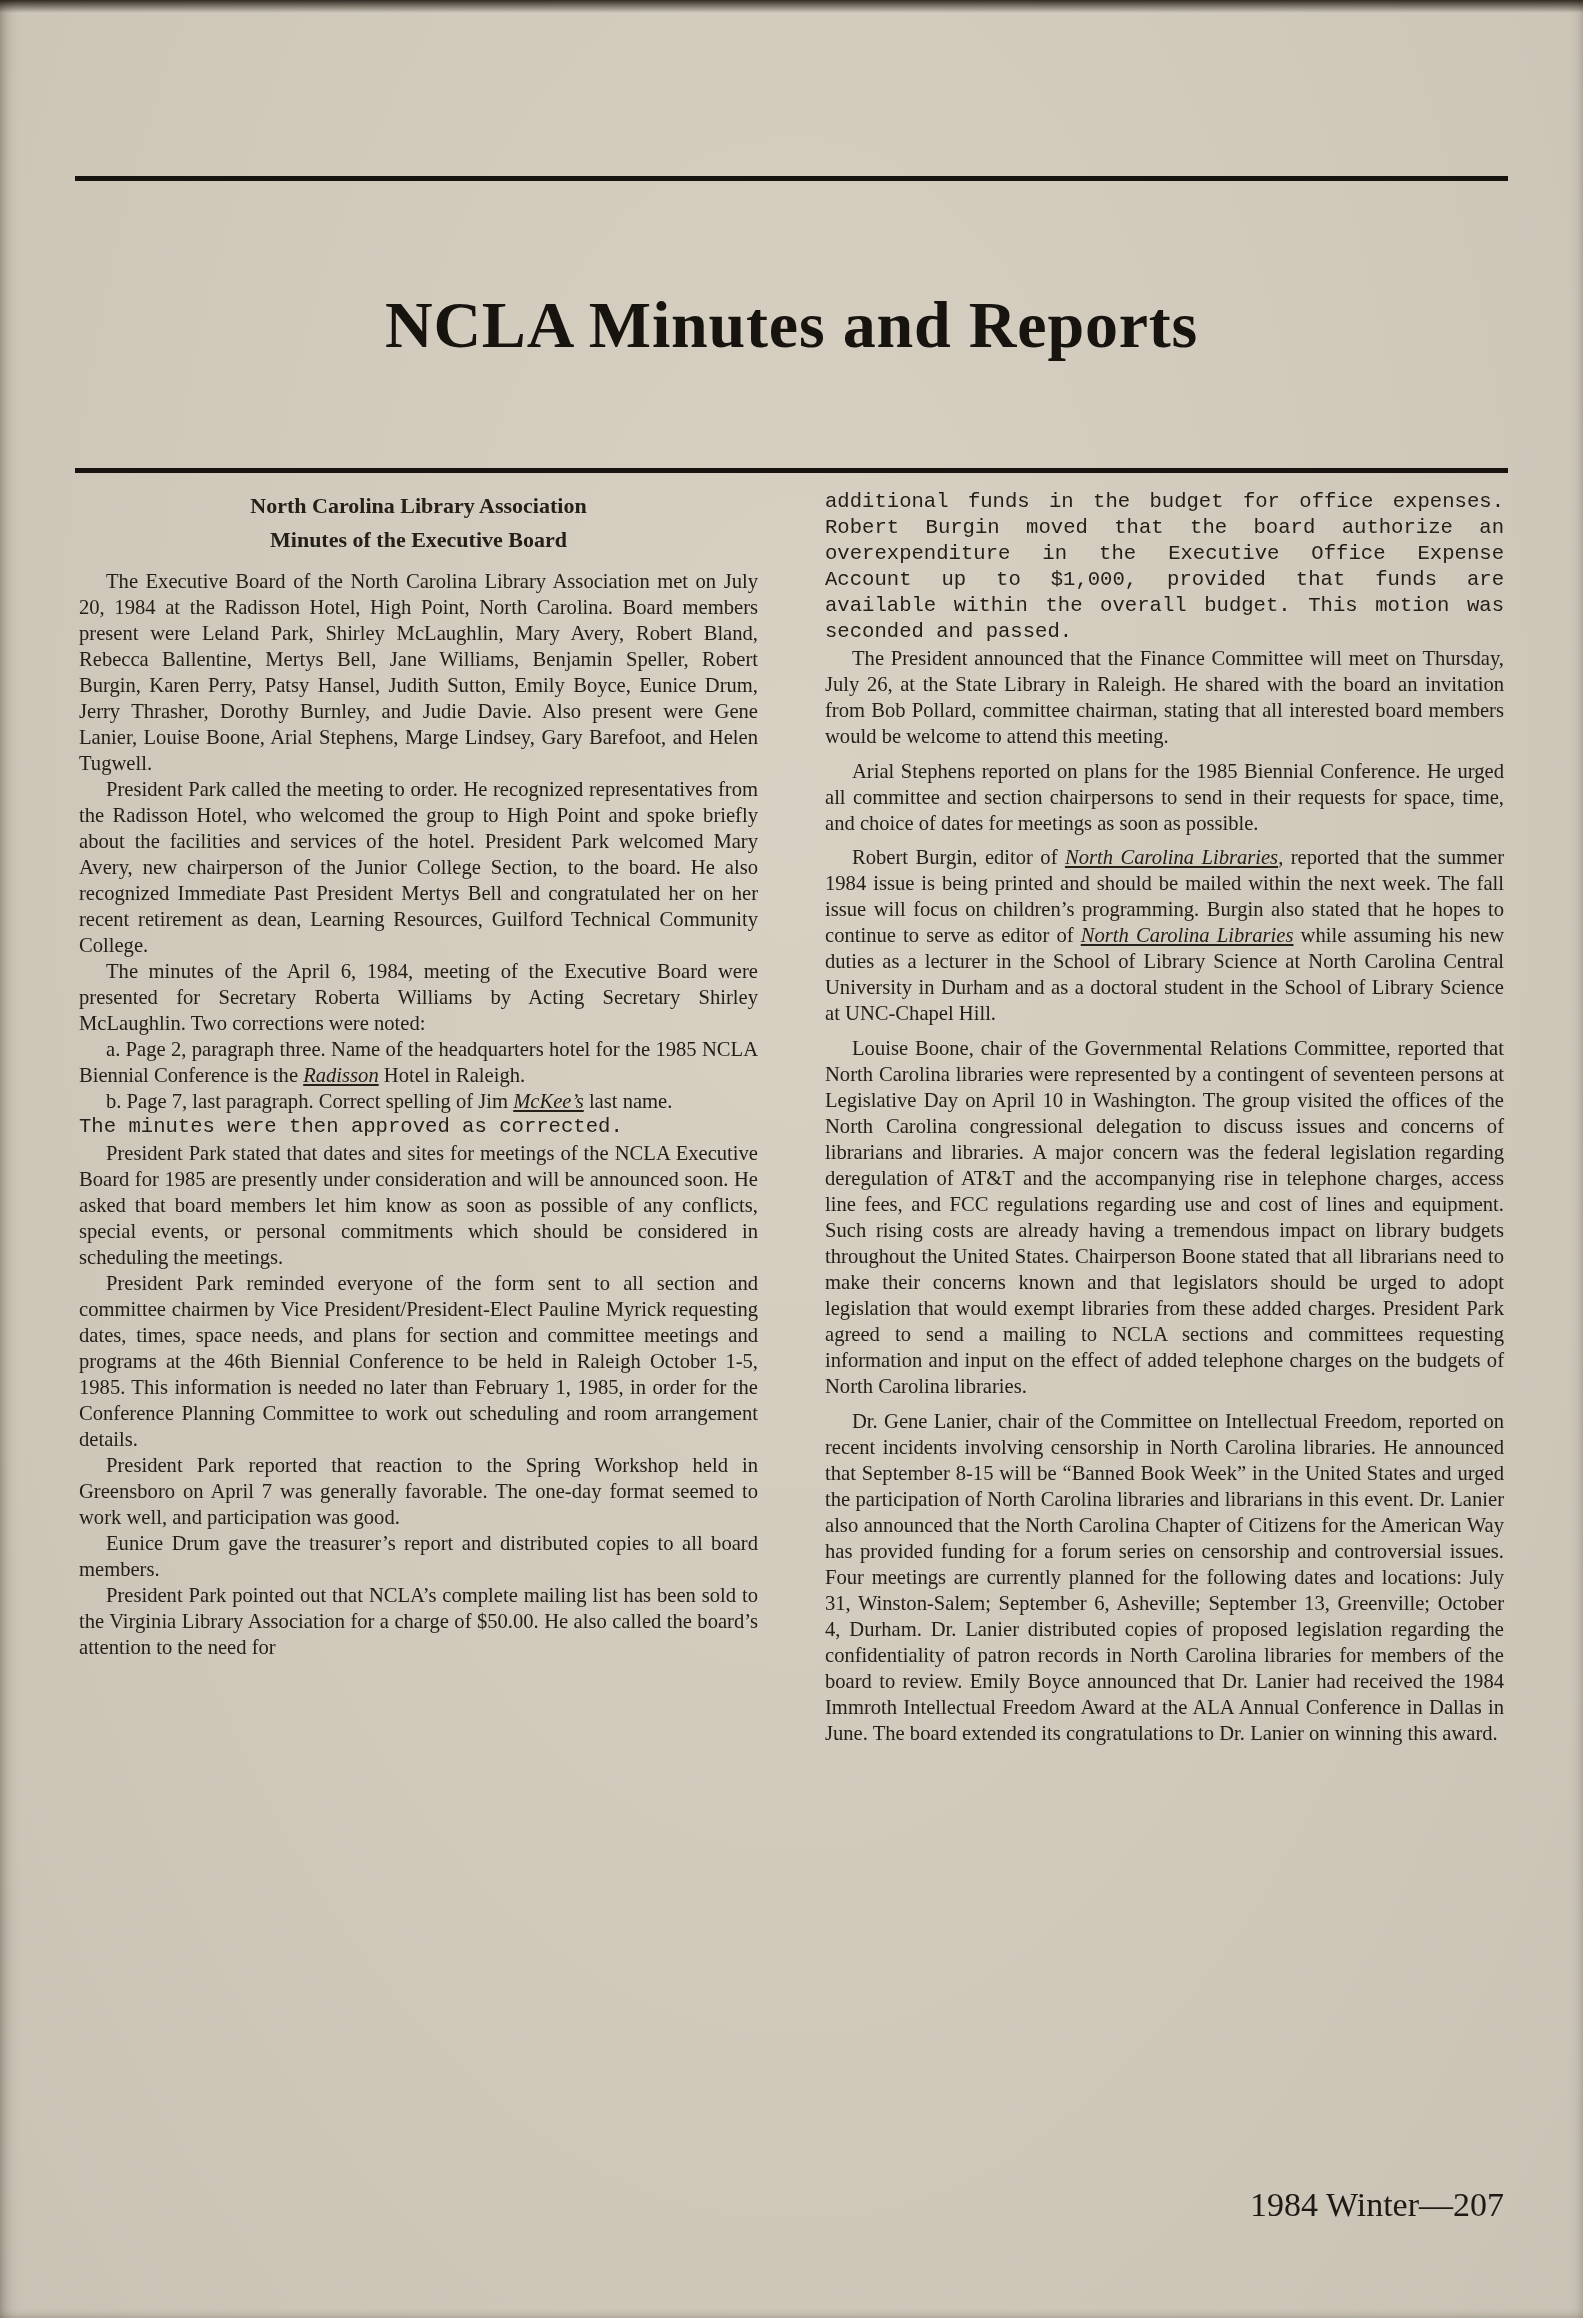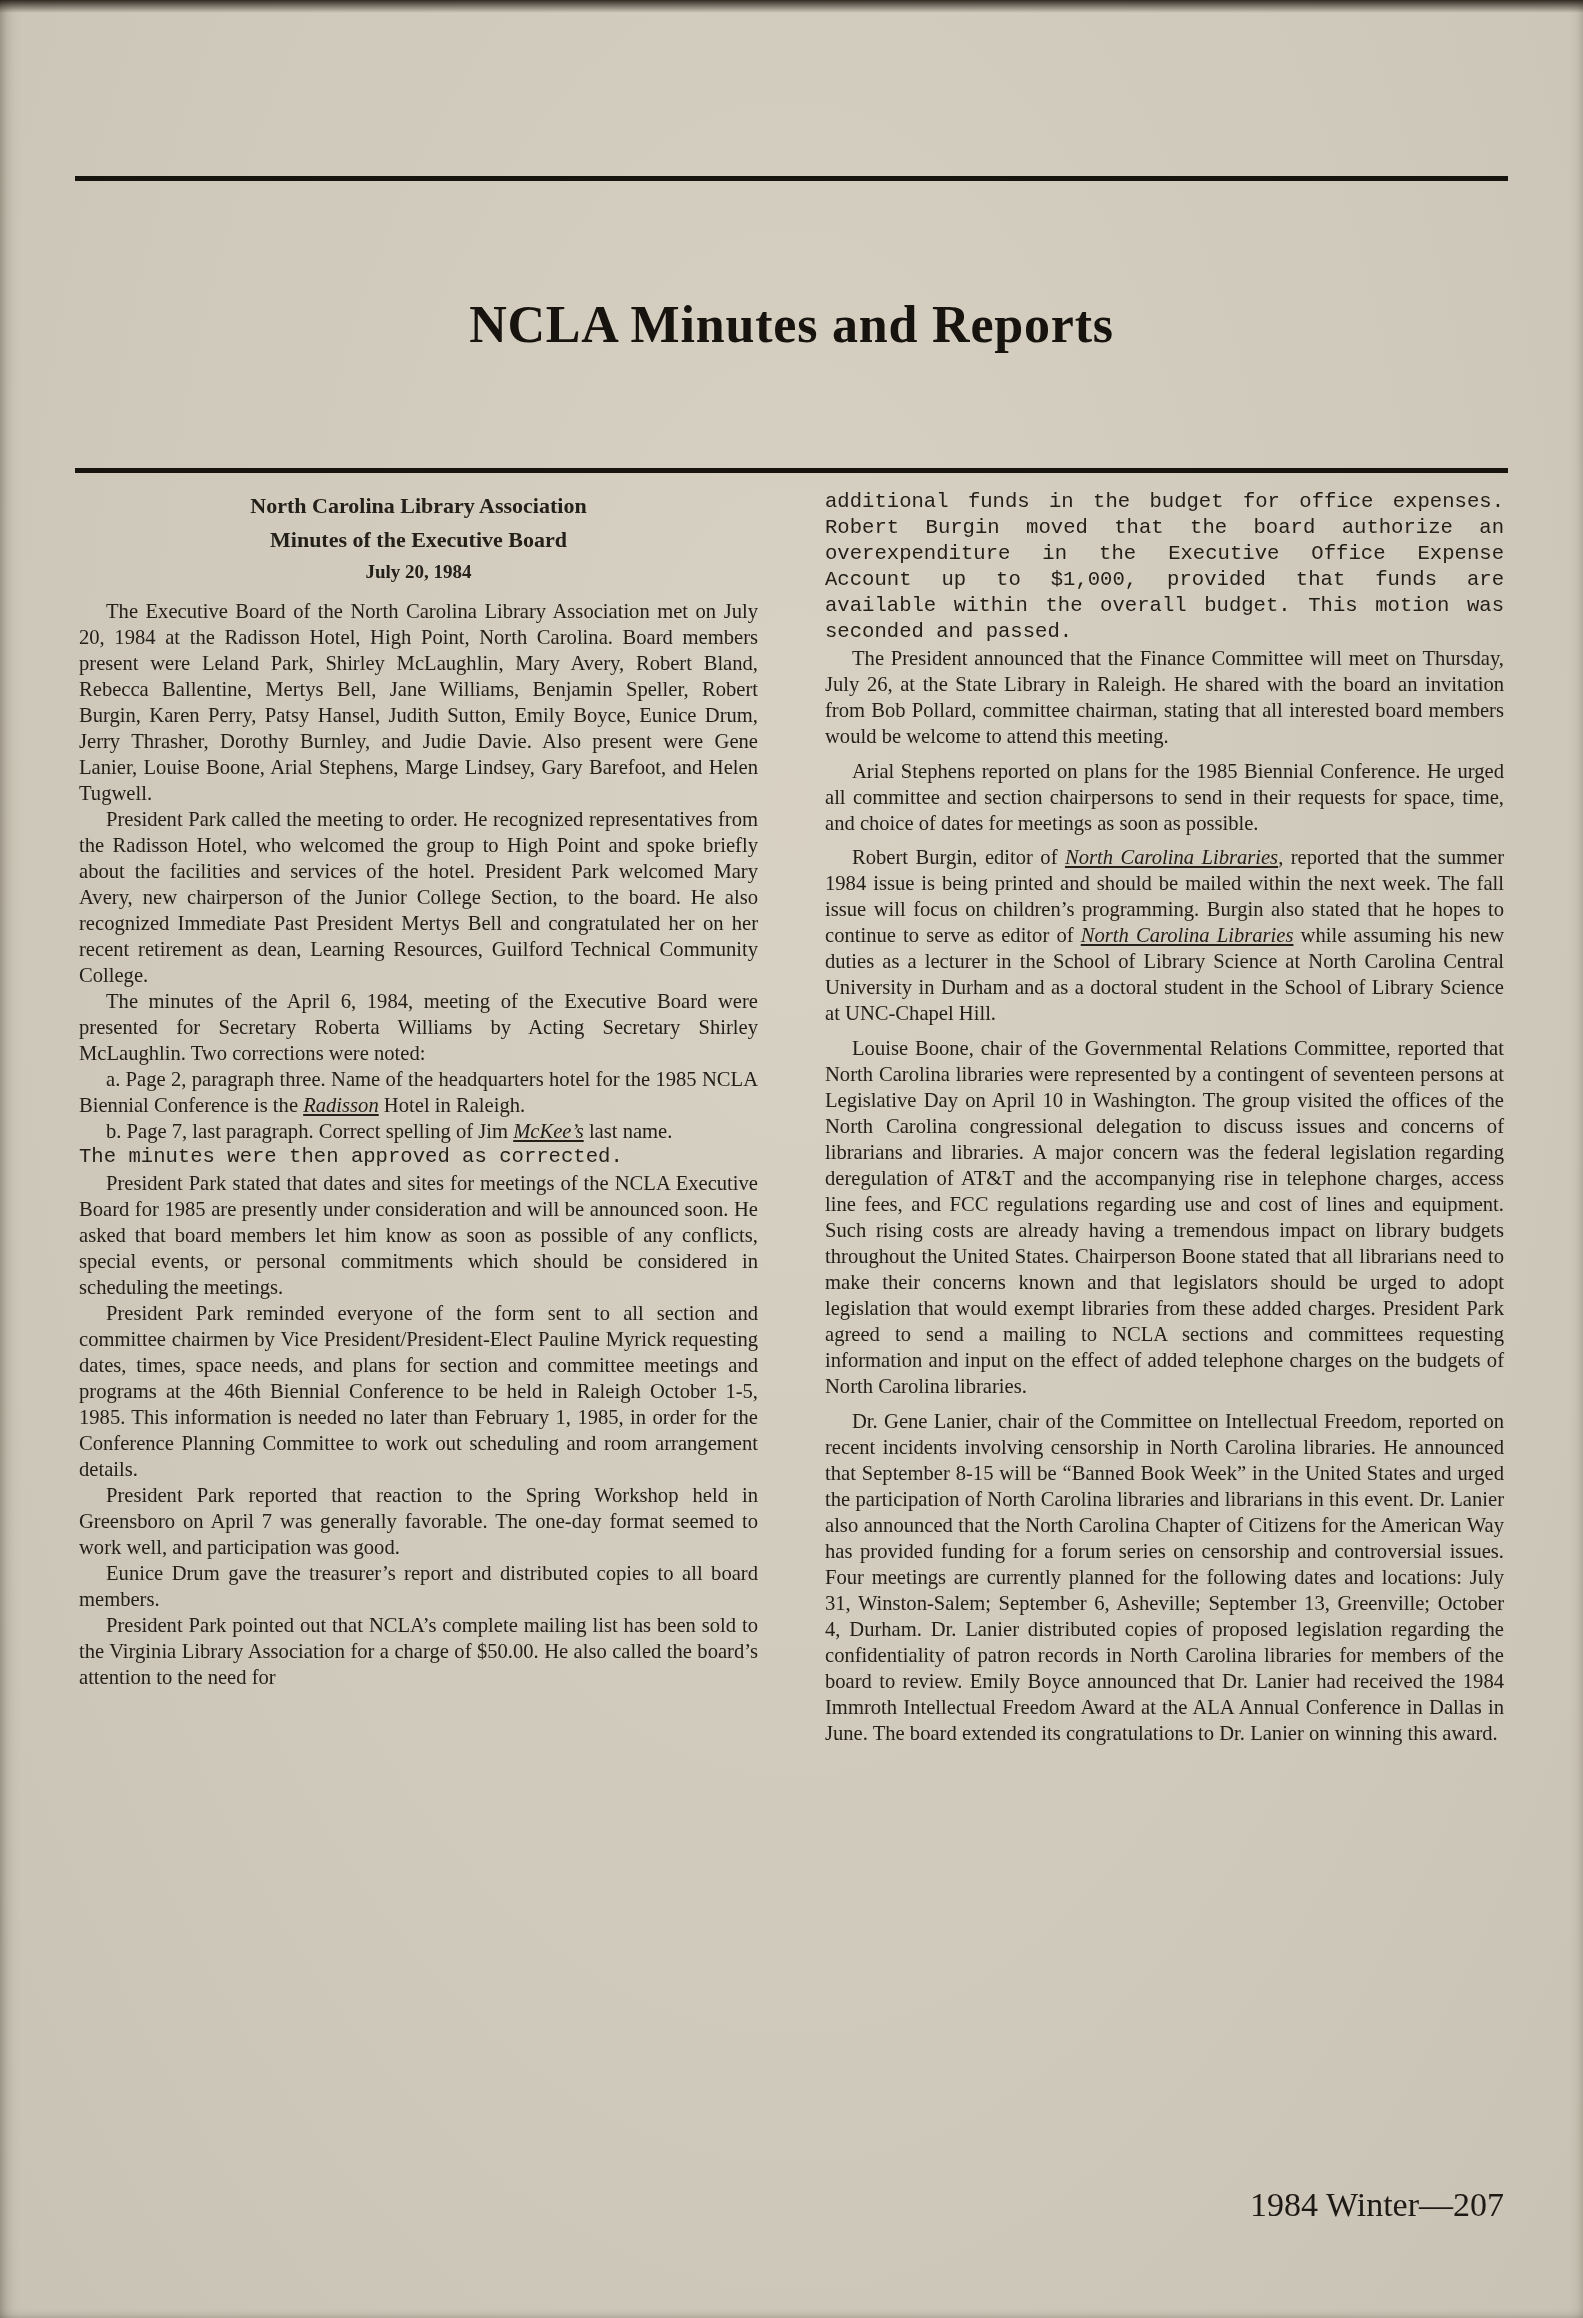--- a/index.html
+++ b/index.html
@@ -36,21 +36,21 @@
     right: 75px;
     height: 287px;
     border-top: 5.5px solid #17130e;
     border-bottom: 5.5px solid #17130e;
     display: flex;
     align-items: center;
     justify-content: center;
   }
   .title {
     margin: 0;
-    font-size: 52px;
+    font-size: 66px;
     font-weight: bold;
     letter-spacing: 0.8px;
     color: #17130e;
   }
   .columns {
     position: absolute;
     top: 489px;
     left: 79px;
     right: 79px;
     display: flex;
@@ -97,21 +97,20 @@
   <header class="masthead">
     <h1 class="title">NCLA Minutes and Reports</h1>
   </header>
 
   <main class="columns">
 
     <section class="col">
       <div class="col-heading">
         <div class="h-line">North Carolina Library Association</div>
         <div class="h-line">Minutes of the Executive Board</div>
-        <div class="h-date">July 20, 1984</div>
       </div>
       <div class="paras">
           <p class="">The Executive Board of the North Carolina Library Association met on July 20, 1984 at the Radisson Hotel, High Point, North Carolina. Board members present were Leland Park, Shirley McLaughlin, Mary Avery, Robert Bland, Rebecca Ballentine, Mertys Bell, Jane Williams, Benjamin Speller, Robert Burgin, Karen Perry, Patsy Hansel, Judith Sutton, Emily Boyce, Eunice Drum, Jerry Thrasher, Dorothy Burnley, and Judie Davie. Also present were Gene Lanier, Louise Boone, Arial Stephens, Marge Lindsey, Gary Barefoot, and Helen Tugwell.</p>
           <p class="">President Park called the meeting to order. He recognized representatives from the Radisson Hotel, who welcomed the group to High Point and spoke briefly about the facilities and services of the hotel. President Park welcomed Mary Avery, new chairperson of the Junior College Section, to the board. He also recognized Immediate Past President Mertys Bell and congratulated her on her recent retirement as dean, Learning Resources, Guilford Technical Community College.</p>
           <p class="">The minutes of the April 6, 1984, meeting of the Executive Board were presented for Secretary Roberta Williams by Acting Secretary Shirley McLaughlin. Two corrections were noted:</p>
           <p class="">a. Page 2, paragraph three. Name of the headquarters hotel for the 1985 NCLA Biennial Conference is the <span class="it">Radisson</span> Hotel in Raleigh.</p>
           <p class="">b. Page 7, last paragraph. Correct spelling of Jim <span class="it">McKee’s</span> last name.</p>
           <p class="noindent ">The minutes were then approved as corrected.</p>
           <p class="">President Park stated that dates and sites for meetings of the NCLA Executive Board for 1985 are presently under consideration and will be announced soon. He asked that board members let him know as soon as possible of any conflicts, special events, or personal commitments which should be considered in scheduling the meetings.</p>
           <p class="">President Park reminded everyone of the form sent to all section and committee chairmen by Vice President/President-Elect Pauline Myrick requesting dates, times, space needs, and plans for section and committee meetings and programs at the 46th Biennial Conference to be held in Raleigh October 1-5, 1985. This information is needed no later than February 1, 1985, in order for the Conference Planning Committee to work out scheduling and room arrangement details.</p>

